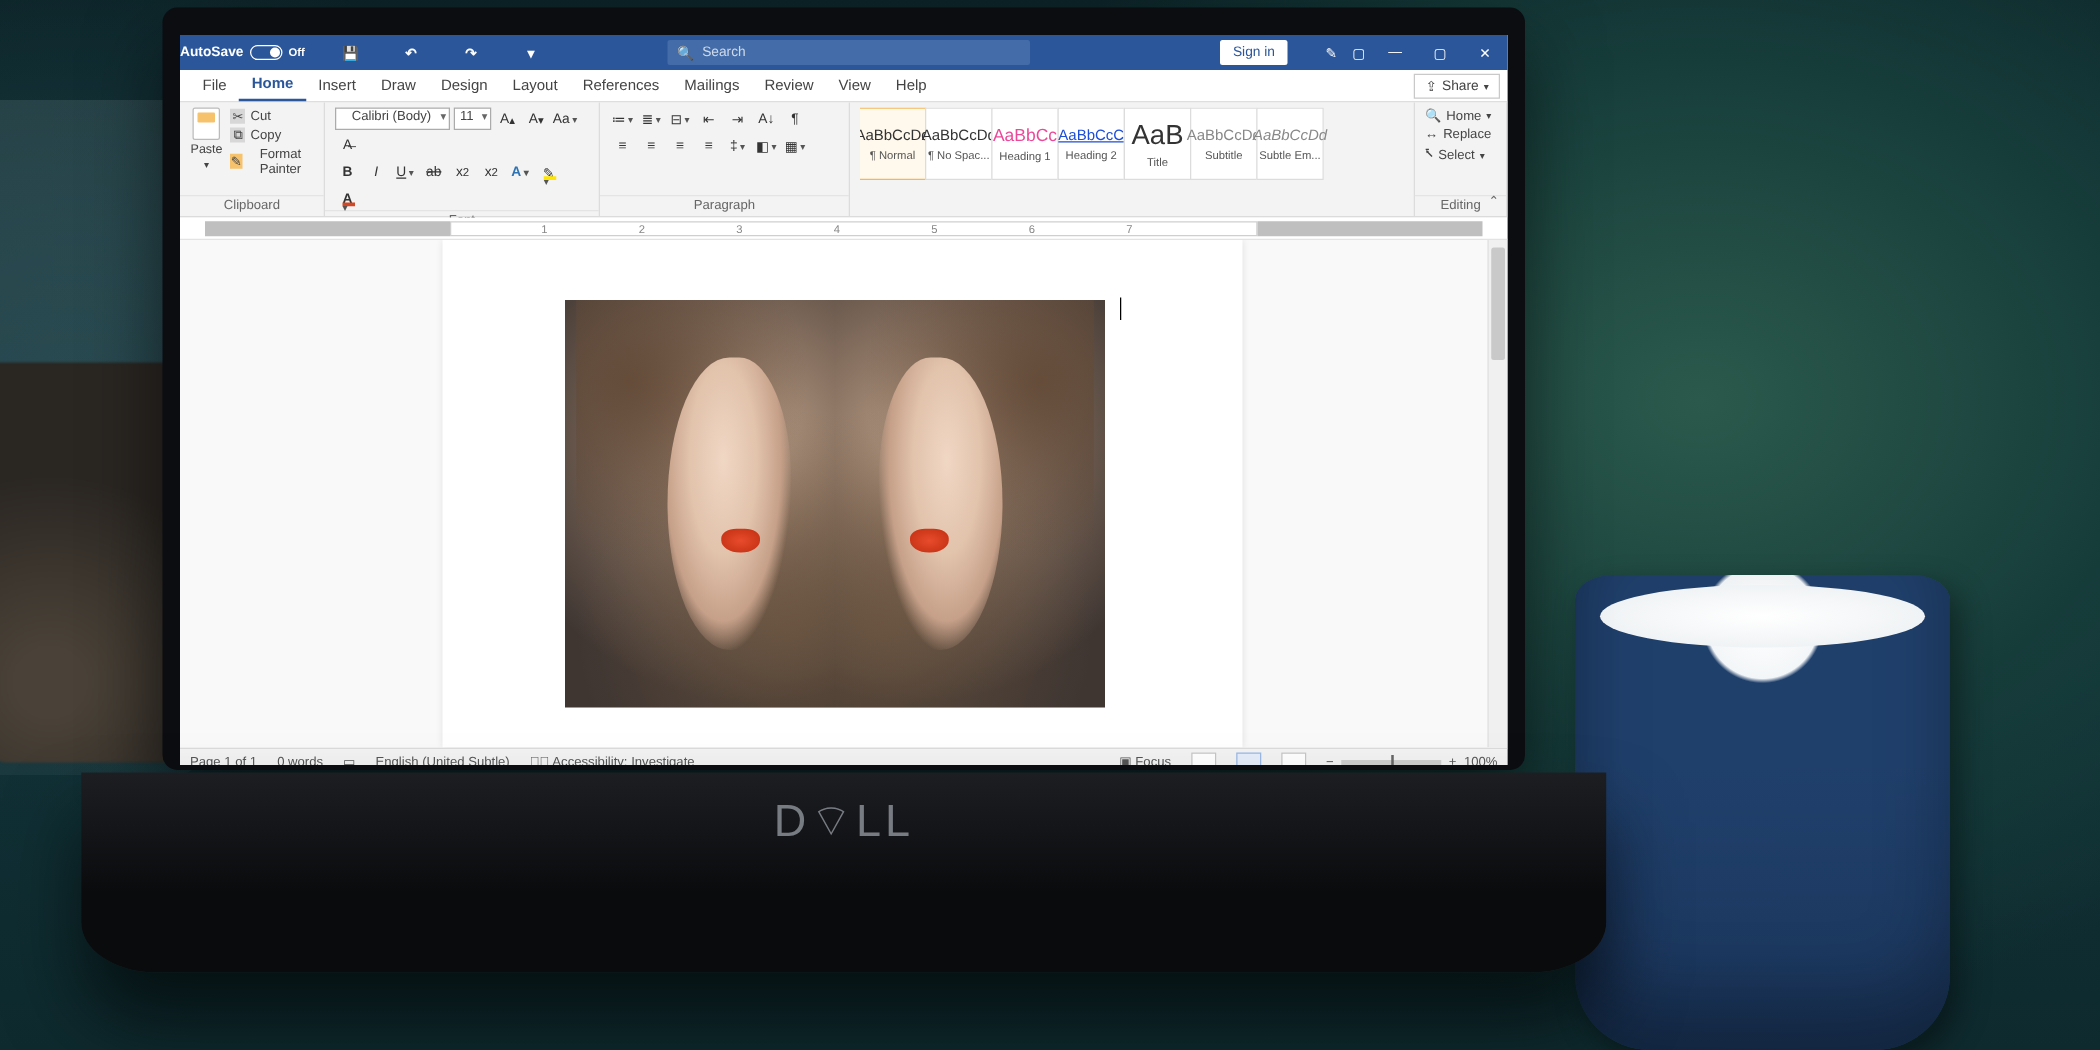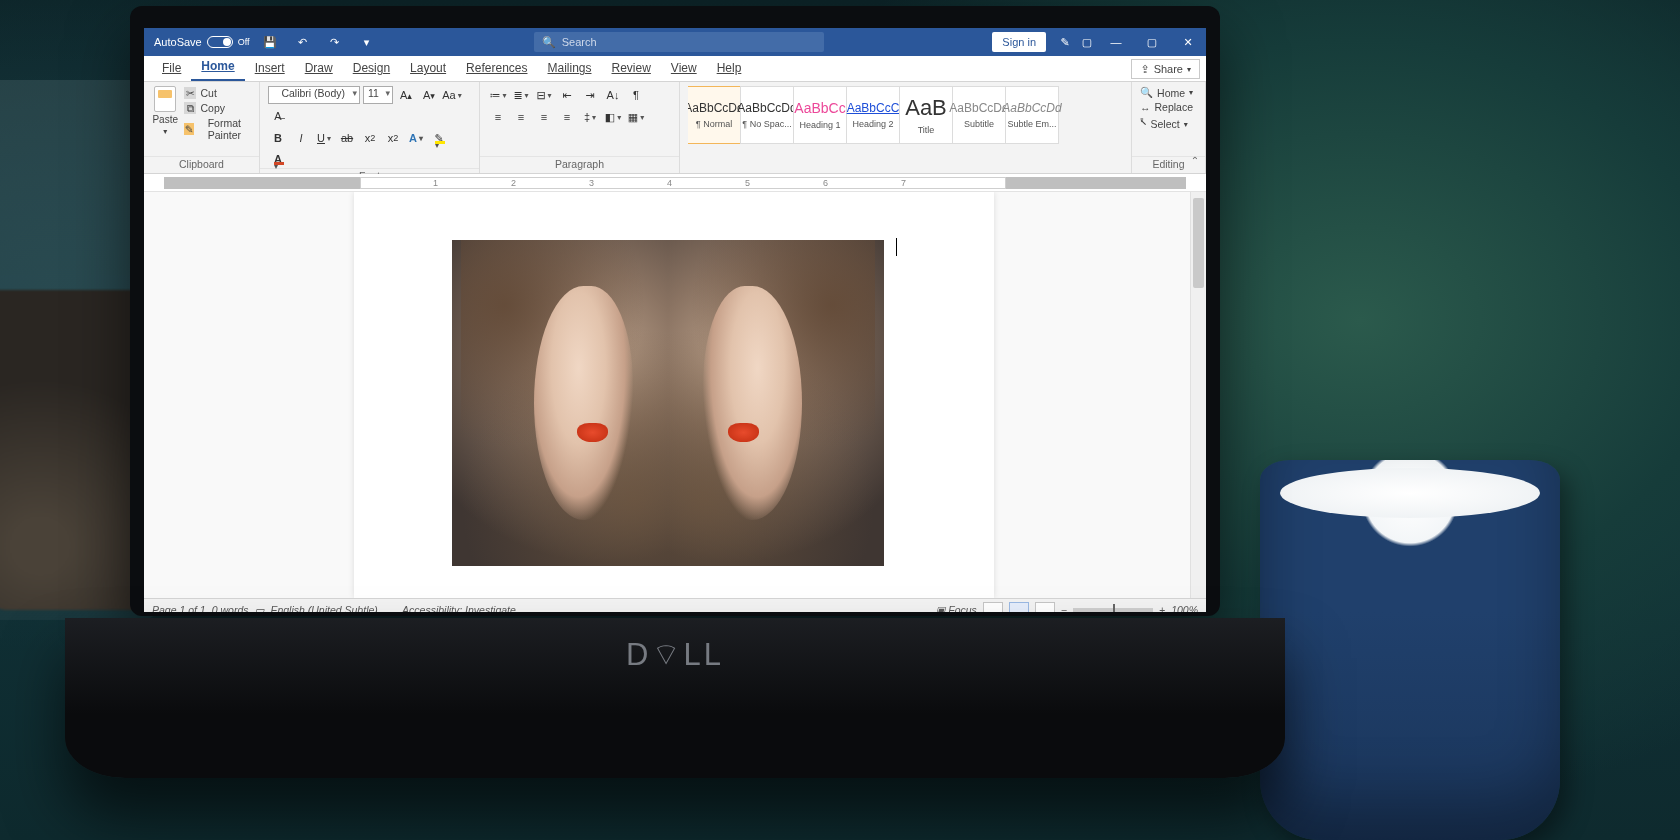--- a/index.html
+++ b/index.html
@@ -35,41 +35,41 @@
 .bezel{position:absolute;left:0;top:0;width:1090px;height:610px;
   background:#0b0d10;border-radius:12px;padding:16px 14px 4px 14px;
   box-shadow:0 30px 60px rgba(0,0,0,.55);}
 .screen{position:absolute;left:14px;top:22px;right:14px;bottom:4px;background:#fff;
   overflow:hidden;}
 .chin{position:absolute;left:50%;top:612px;transform:translateX(-50%);width:1220px;height:160px;
   background:linear-gradient(180deg,#1c1e22 0%, #0a0b0d 60%);
   border-radius:0 0 60px 60px/0 0 40px 40px;
   box-shadow:0 40px 60px rgba(0,0,0,.6);}
 .chin .brand{position:absolute;left:50%;top:16px;transform:translateX(-50%);
-  font-size:31px;letter-spacing:3px;color:#777b82;font-weight:300;}
+  font-size:36px;letter-spacing:3px;color:#777b82;font-weight:300;}
 
 
 .titlebar{height:28px;background:#2b579a;color:#fff;display:flex;align-items:center;
   font-size:11px;position:relative;}
-.titlebar .left{display:flex;align-items:center;gap:10px;padding-left:10px;}
+.titlebar .left{display:flex;align-items:center;gap:26px;font-weight:bold;}
 .titlebar .autosave{display:flex;align-items:center;gap:5px;}
 .toggle{width:26px;height:12px;border:1px solid #fff;border-radius:7px;position:relative;}
 .toggle::after{content:"";position:absolute;right:1px;top:1px;width:8px;height:8px;border-radius:50%;background:#fff;}
 .qat-btn{width:22px;height:20px;display:flex;align-items:center;justify-content:center;color:#fff;}
 .doc-title{position:absolute;left:50%;transform:translateX(-74%);padding-left:4px;}
 .searchbox{position:absolute;left:390px;top:4px;width:290px;height:20px;background:#436ca8;
   border-radius:2px;display:flex;align-items:center;gap:6px;padding:0 8px;color:#cfd9ea;font-size:11px;}
 .titlebar .right{position:absolute;right:0;top:0;height:28px;display:flex;align-items:center;}
 .signin{background:#fff;color:#2b579a;height:20px;padding:0 10px;font-size:11px;
-  display:flex;align-items:center;border-radius:2px;margin-right:8px;}
+  display:flex;align-items:center;border-radius:2px;margin-right:24px;}
 .winbtn{width:36px;height:28px;display:flex;align-items:center;justify-content:center;color:#fff;font-size:11px;}
 
 .tabs{height:26px;background:#fff;border-bottom:1px solid #d4d4d4;display:flex;align-items:flex-end;
   font-size:12px;color:#444;position:relative;padding-left:8px;}
-.tab{padding:5px 10px 6px;cursor:default;text-decoration:underline;}
+.tab{padding:5px 10px 6px;cursor:default;}
 .tab.active{color:#2b579a;border-bottom:2px solid #2b579a;font-weight:600;}
 .share{position:absolute;right:6px;top:3px;height:20px;border:1px solid #c9c9c9;
   padding:0 8px;font-size:11px;display:flex;align-items:center;gap:4px;color:#444;}
 
 .ribbon{height:92px;background:#f3f3f3;border-bottom:1px solid #d4d4d4;display:flex;
   font-size:11px;color:#444;position:relative;}
 .grp{border-right:1px solid #dcdcdc;padding:4px 8px 2px;display:flex;flex-direction:column;justify-content:space-between;}
 .grp .label{text-align:center;font-size:10.5px;color:#666;padding:1px 0;border-top:1px solid #e4e4e4;margin:0 -8px;}
 .grp .body{flex:1;display:flex;align-items:flex-start;gap:6px;}
 
@@ -130,21 +130,21 @@
              radial-gradient(circle at 80% 80%, rgba(110,86,63,.7) 0%, transparent 55%);}
 .lip{position:absolute;left:58%;top:56%;width:14%;height:6%;
   background:radial-gradient(ellipse at 50% 50%, #e84b2c 0%, #c83316 80%);
   border-radius:40% 40% 50% 50%;}
 .cursor{position:absolute;left:752px;top:46px;width:1px;height:18px;background:#000;}
 
 .vscroll{position:absolute;right:0;top:0;width:16px;bottom:0;background:#f0f0f0;border-left:1px solid #e0e0e0;}
 .vscroll .thumb{position:absolute;left:2px;right:2px;top:6px;height:90px;background:#c9c9c9;border-radius:2px;}
 
 .statusbar{height:22px;background:#f3f3f3;border-top:1px solid #d4d4d4;display:flex;
-  align-items:center;font-size:10.5px;color:#555;padding:0 8px;gap:6px;font-style:italic;}
+  align-items:center;font-size:10.5px;color:#555;padding:0 8px;gap:16px;}
 .statusbar .spacer{flex:1;}
 .viewbtn{width:20px;height:16px;border:1px solid #c6c6c6;background:#fff;}
 .viewbtn.on{background:#e6eefc;border-color:#9bb9e4;}
 .zoom{display:flex;align-items:center;gap:6px;}
 .zoom .track2{width:80px;height:4px;background:#cfcfcf;position:relative;}
 .zoom .track2::after{content:"";position:absolute;left:50%;top:-4px;width:2px;height:12px;background:#666;}
 
 .chev::after{content:"▾";font-size:8px;margin-left:2px;color:#555;}
 </style>
 </head>

